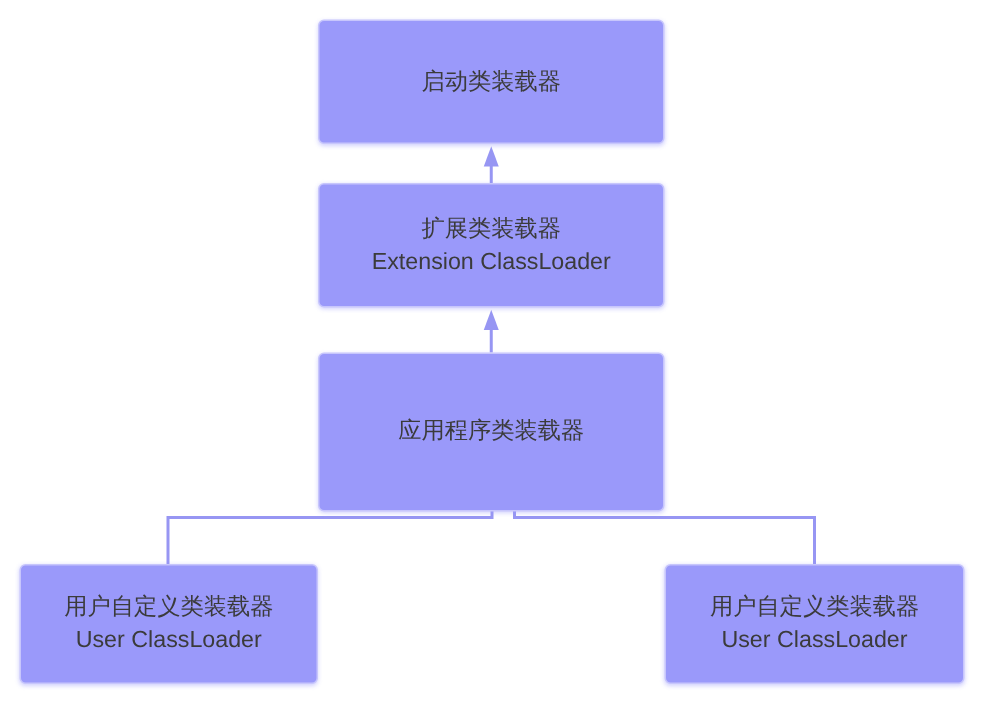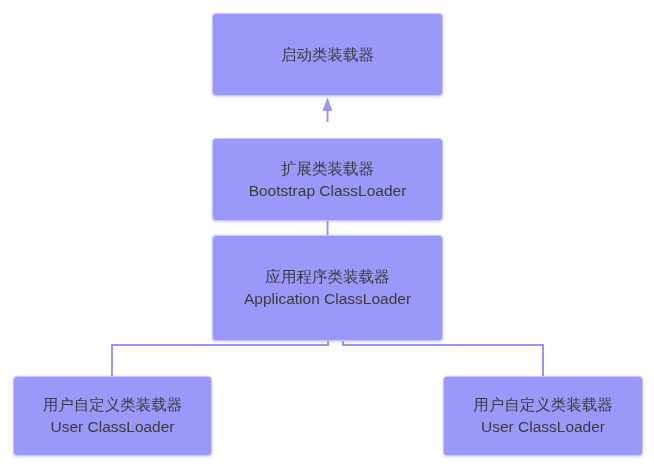--- a/index.html
+++ b/index.html
@@ -46,21 +46,21 @@
     color: var(--text-color);
     display: flex;
     flex-direction: column;
     align-items: center;
     justify-content: center;
     text-align: center;
     font-size: 15.5px;
     line-height: 22px;
   }
   .n-bootstrap   { left: 212px; top: 13px;  width: 231px; height: 83px; }
-  .n-extension   { left: 212px; top: 138px; width: 231px; height: 83px; }
+  .n-extension   { left: 212px; top: 122px; width: 231px; height: 83px; }
   .n-application { left: 212px; top: 235px; width: 231px; height: 106px; }
   .n-user-left   { left: 13px;  top: 376px; width: 199px; height: 80px; }
   .n-user-right  { left: 443px; top: 376px; width: 200px; height: 80px; }
 </style>
 </head>
 <body>
 
 <div class="canvas">
 
   <svg class="connector-layer" viewBox="0 0 654 474" xmlns="http://www.w3.org/2000/svg">
@@ -85,26 +85,25 @@
       <polygon class="conn-head" points="343,318 338,332 348,332"></polygon>
     </g>
   </svg>
 
   <div class="node n-bootstrap">
     <div class="line">启动类装载器</div>
   </div>
 
   <div class="node n-extension">
     <div class="line">扩展类装载器</div>
-    <div class="line">Bootstrap ClassLoader</div>
+    <div class="line">Extension ClassLoader</div>
   </div>
 
   <div class="node n-application">
     <div class="line">应用程序类装载器</div>
-    <div class="line">Application ClassLoader</div>
   </div>
 
   <div class="node n-user-left">
     <div class="line">用户自定义类装载器</div>
     <div class="line">User ClassLoader</div>
   </div>
 
   <div class="node n-user-right">
     <div class="line">用户自定义类装载器</div>
     <div class="line">User ClassLoader</div>

